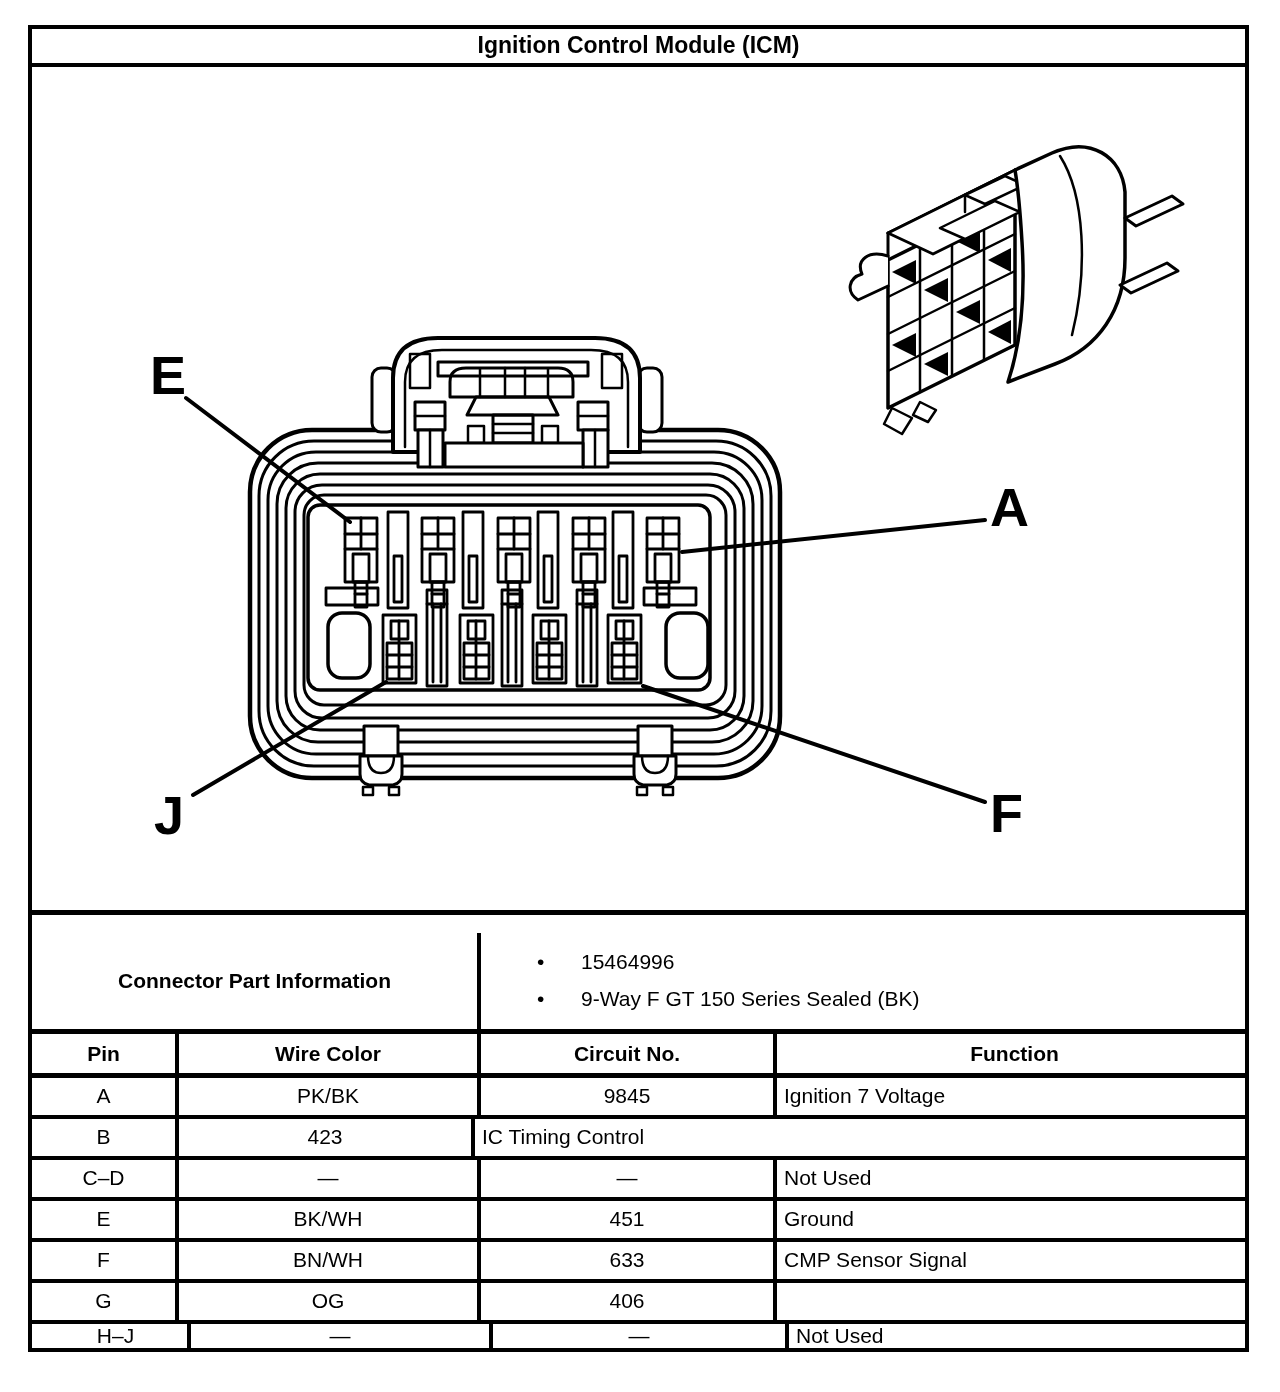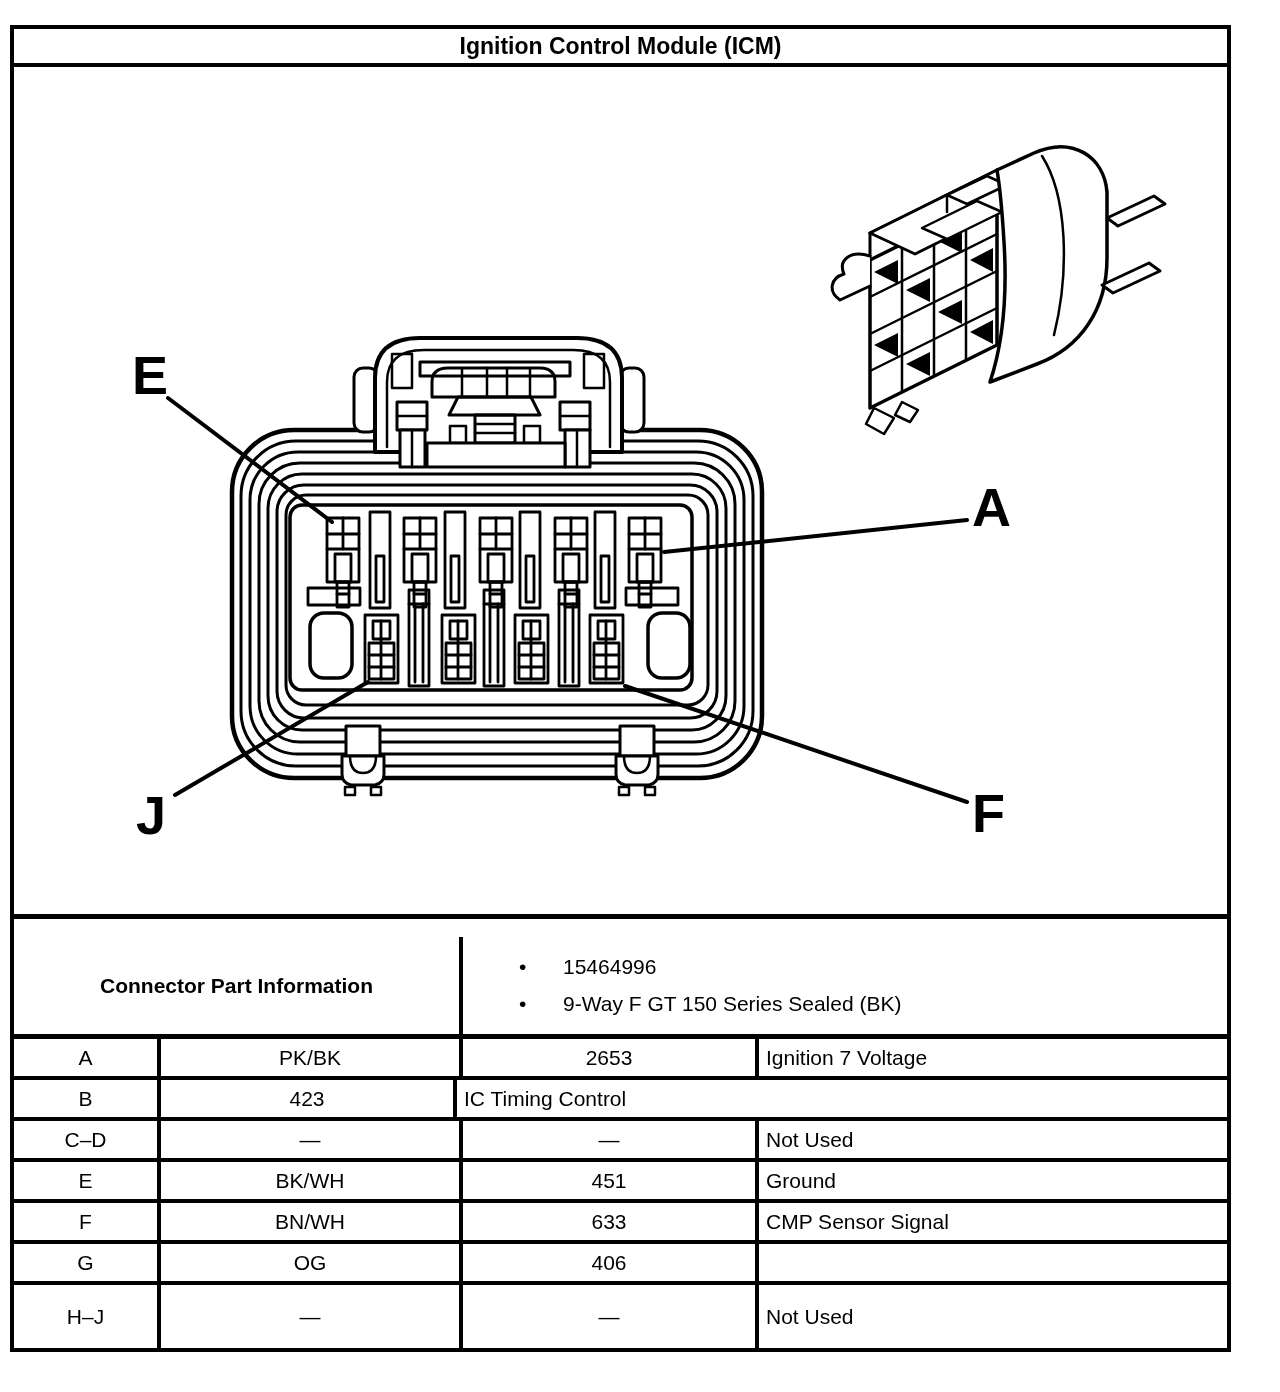--- a/index.html
+++ b/index.html
@@ -1,21 +1,21 @@
 <!DOCTYPE html>
 <html><head>
 <meta charset="utf-8">
 <style>
   html,body{margin:0;padding:0;background:#fff;}
   body{
     width:1280px;height:1392px;position:relative;
     font-family:"Liberation Sans","DejaVu Sans",sans-serif;color:#000;
   }
   .frame{
-    position:absolute;left:10px;top:25px;width:1213px;height:1319px;
+    position:absolute;left:28px;top:25px;width:1213px;height:1319px;
     border:4px solid #000;display:flex;flex-direction:column;background:#fff;
   }
   .title-row{
     height:34px;border-bottom:4px solid #000;display:flex;
     align-items:center;justify-content:center;
     font-weight:bold;font-size:23px;
   }
   .diagram{height:847px;border-bottom:5px solid #000;position:relative;overflow:hidden;}
   .diagram svg{display:block;}
   .partinfo-row{height:97px;border-bottom:5px solid #000;display:flex;margin-top:18px;}
@@ -26,21 +26,21 @@
   }
   .pi-right{
     flex:1;display:flex;flex-direction:column;justify-content:center;
     padding-left:56px;gap:13px;font-size:21px;
   }
   .bullet-item{display:flex;align-items:center;}
   .bullet-glyph{width:44px;font-size:21px;}
   .thead-row{height:39px;border-bottom:5px solid #000;display:flex;font-weight:bold;font-size:21px;}
   .tbody{flex:1;display:flex;flex-direction:column;}
   .tr{height:37px;border-bottom:4px solid #000;display:flex;font-size:21px;}
-  .tr:last-child{border-bottom:none;flex:1;}
+  .tr:last-child{border-bottom:none;flex:1;padding-left:12px;}
   .td,.th{display:flex;align-items:center;justify-content:center;overflow:hidden;}
   .c-pin{width:143px;border-right:4px solid #000;}
   .c-wire{width:298px;border-right:4px solid #000;}
   .c-circuit{width:292px;border-right:4px solid #000;}
   .c-func{flex:1;justify-content:flex-start;padding-left:7px;}
   .callout-letter{
     font-family:"Liberation Sans","DejaVu Sans",sans-serif;
     font-weight:bold;font-size:54px;
   }
 </style>
@@ -315,26 +315,32 @@
         <span class="bullet-glyph">•</span>
         <span>15464996</span>
       </div>
       <div class="bullet-item">
         <span class="bullet-glyph">•</span>
         <span>9-Way F GT 150 Series Sealed (BK)</span>
       </div>
     </div>
   </div>
 
+  <div class="thead-row">
+    <div class="th c-pin">Pin</div>
+    <div class="th c-wire">Wire Color</div>
+    <div class="th c-circuit">Circuit No.</div>
+    <div class="th c-func" style="justify-content:center;">Function</div>
+  </div>
 
   <div class="tbody">
     <div class="tr">
       <div class="td c-pin">A</div>
       <div class="td c-wire">PK/BK</div>
-      <div class="td c-circuit">2653</div>
+      <div class="td c-circuit">9845</div>
       <div class="td c-func">Ignition 7 Voltage</div>
     </div>
     <div class="tr">
       <div class="td c-pin">B</div>
       <div class="td c-circuit">423</div>
       <div class="td c-func">IC Timing Control</div>
     </div>
     <div class="tr">
       <div class="td c-pin">C–D</div>
       <div class="td c-wire">—</div>

